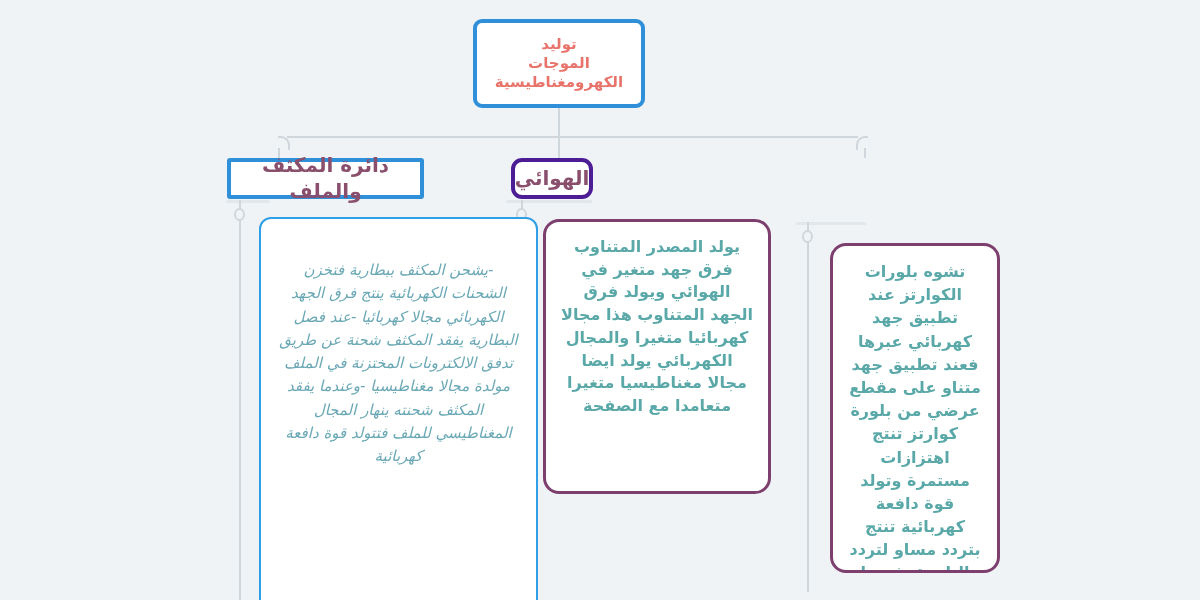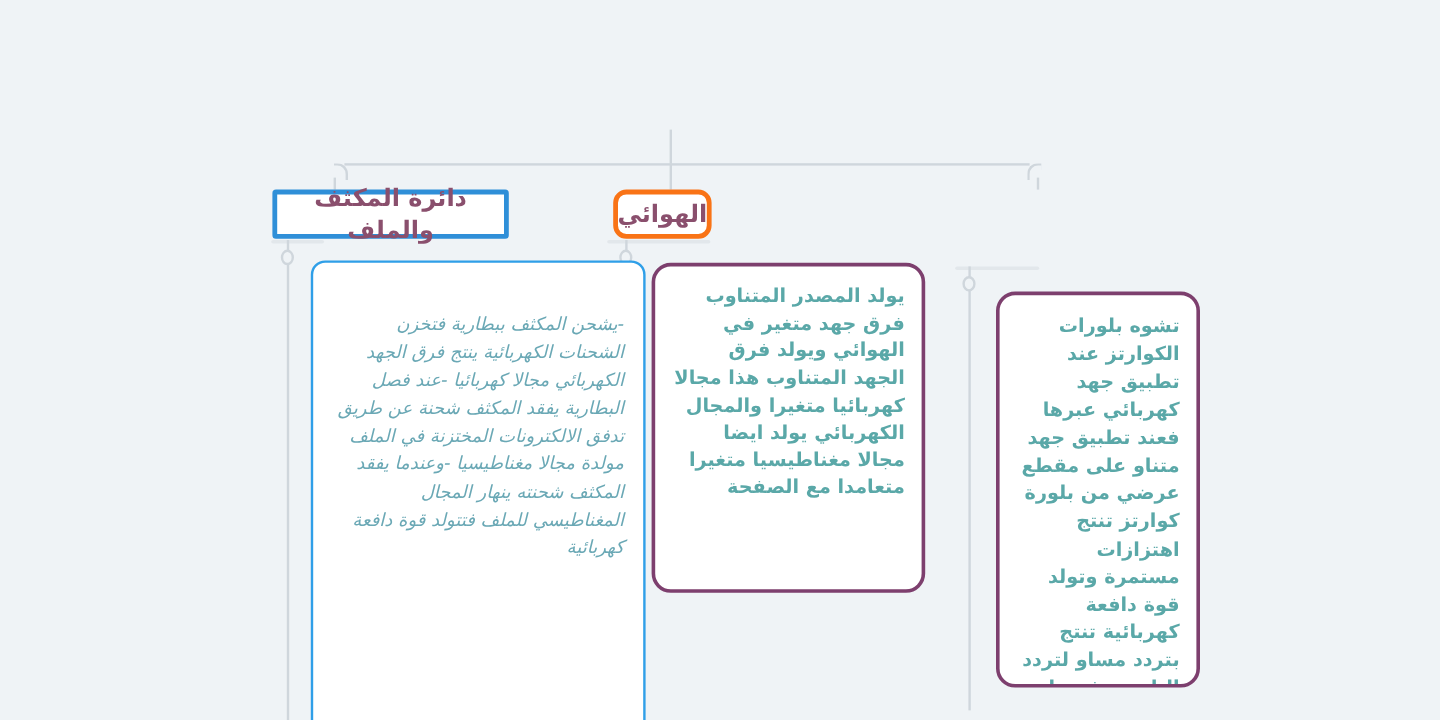--- a/index.html
+++ b/index.html
@@ -35,26 +35,26 @@
   .root{
     border:4px solid #2f8fd8;border-radius:9px;
     color:#e8736a;font-weight:bold;font-size:15px;
     padding:4px 10px;white-space:pre-line;
   }
   .lvl2{
     color:#8a4f6d;font-weight:bold;font-size:20px;padding:3px 9px;
     white-space:pre-line;
   }
   .lvl2.sq{border:4px solid #2f8fd8;border-radius:3px;}
-  .lvl2.rnd{border:4px solid #f97316;border-radius:11px;text-align:center;}
+  .lvl2.rnd{border:4px solid #4c1d95;border-radius:11px;text-align:center;}
 
   
   .leaf{
     position:absolute;background:#ffffff;box-sizing:border-box;
-    overflow:hidden;
+    overflow:hidden;text-align:center;
   }
   .leaf .txt{display:block;}
   .leaf-blue{
     border:2px solid #2f9fe8;border-radius:12px;
     color:#6aa8b5;font-style:italic;font-size:15px;line-height:1.55;
     padding:40px 16px 0 16px;
   }
   .leaf-purple{
     border:3px solid #7d3f6e;border-radius:16px;
     color:#5aa8a8;font-weight:bold;font-size:16px;line-height:1.42;
@@ -100,20 +100,25 @@
   </div>
 
   <div class="leaf leaf-purple" style="left:543px;top:219px;width:228px;height:275px;">
     <span class="txt">يولد المصدر المتناوب فرق جهد متغير في الهوائي ويولد فرق الجهد المتناوب هذا مجالا كهربائيا متغيرا والمجال الكهربائي يولد ايضا مجالا مغناطيسيا متغيرا متعامدا مع الصفحة</span>
   </div>
 
   <div class="leaf leaf-purple2" style="left:830px;top:243px;width:170px;height:330px;">
     <span class="txt">تشوه بلورات الكوارتز عند تطبيق جهد كهربائي عبرها فعند تطبيق جهد متناو على مقطع عرضي من بلورة كوارتز تنتج اهتزازات مستمرة وتولد قوة دافعة كهربائية تنتج بتردد مساو لتردد البلورة نفسها</span>
   </div>
 
+  <div class="node root" style="left:473px;top:19px;width:172px;height:89px;">
+    <span>توليد
+الموجات
+الكهرومغناطيسية</span>
+  </div>
 
   <div class="node lvl2 sq" style="left:227px;top:158px;width:197px;height:41px;">
     <span>دائرة المكثف والملف</span>
   </div>
 
   <div class="node lvl2 rnd" style="left:511px;top:158px;width:82px;height:41px;">
     <span>الهوائي</span>
   </div>
 
 

